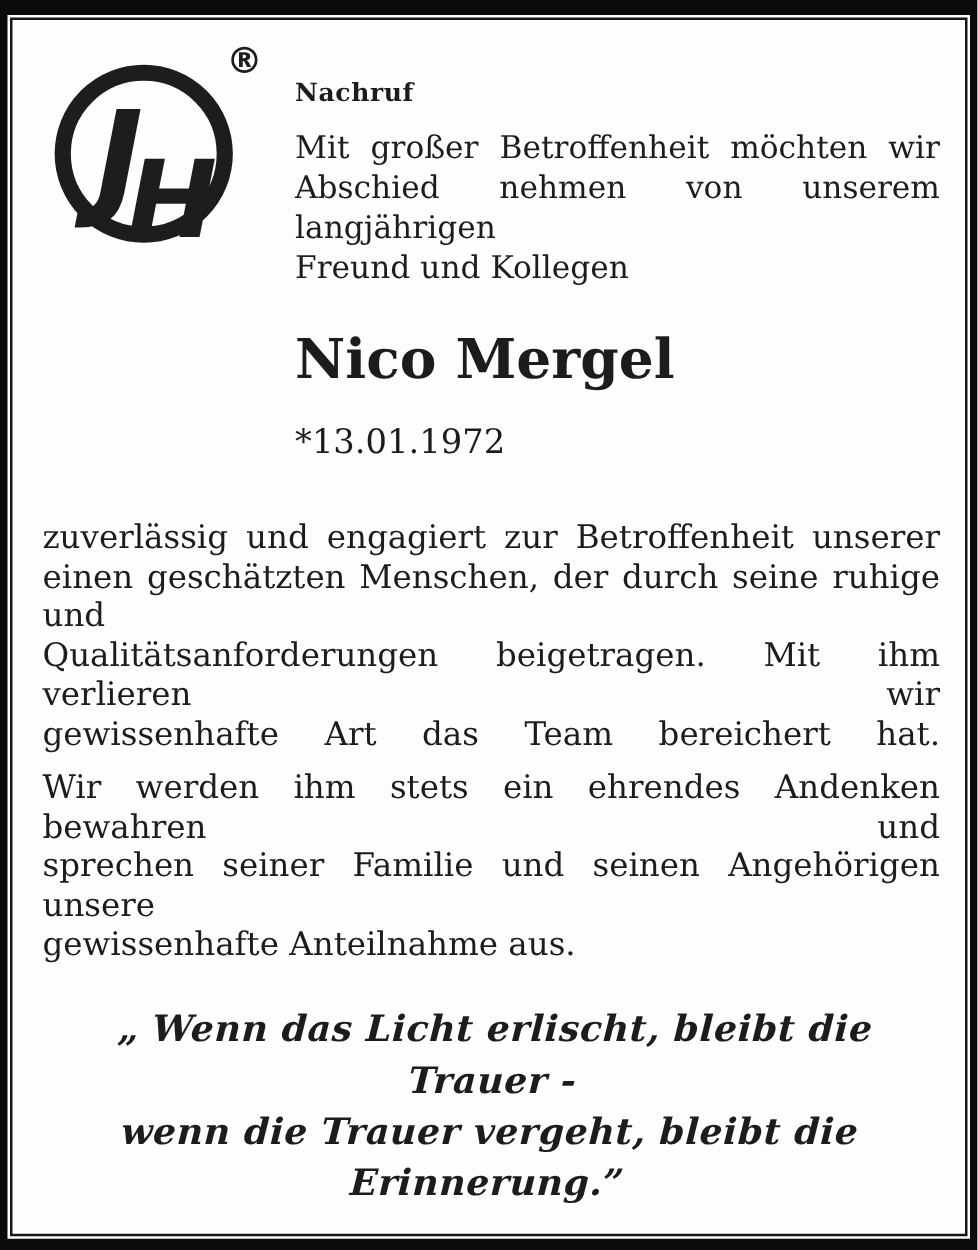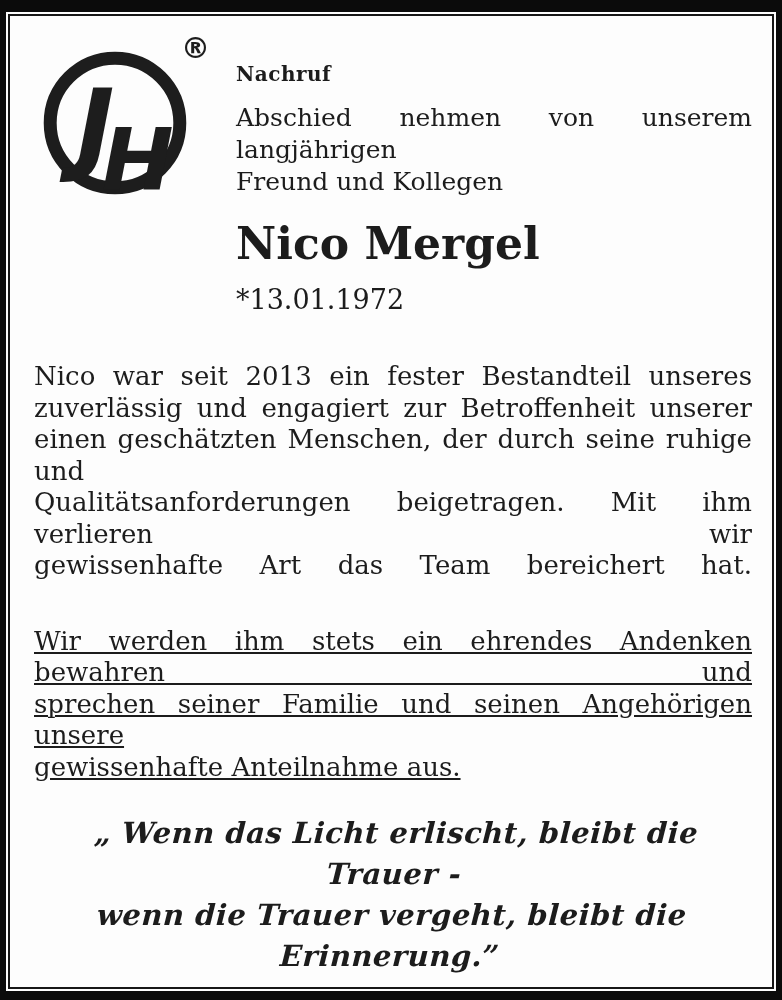--- a/index.html
+++ b/index.html
@@ -64,46 +64,46 @@
     font-size: 20px;
     font-weight: bold;
     letter-spacing: 0.5px;
   }
   .intro {
     margin-top: 16px;
     font-size: 25px;
     line-height: 32px;
   }
   .name {
-    margin-top: 20px;
+    margin-top: 32px;
     font-size: 44px;
     font-weight: bold;
     line-height: 52px;
   }
   .dates {
-    margin-top: 14px;
+    margin-top: 24px;
     font-size: 27px;
     display: flex;
     gap: 44px;
   }
   
   .jline {
     text-align: justify;
     text-align-last: justify;
   }
   .last-left > .jline:last-child {
     text-align: right;
     text-align-last: left;
   }
   .para {
     font-size: 26px;
     line-height: 31.5px;
   }
   .para-1 { margin-top: 46px; }
-  .para-2 { margin-top: 44px; text-decoration: underline; }
+  .para-2 { margin-top: 11px; }
   
   .quote {
     margin-top: 30px;
     text-align: center;
     font-style: italic;
     font-weight: 600;
     font-size: 29px;
     line-height: 41px;
     letter-spacing: 0.5px;
     transform: skewX(-3deg);
@@ -123,32 +123,32 @@
             <text x="76" y="148" font-size="126" text-anchor="middle">J</text>
             <text x="128" y="182" font-size="106" text-anchor="middle">H</text>
           </g>
         </svg>
         <span class="reg">®</span>
       </div>
 
       <div class="head-col">
         <div class="nachruf">Nachruf</div>
         <div class="intro lines last-left">
+            <div class="jline">Mit großer Betroffenheit möchten wir</div>
             <div class="jline">Abschied nehmen von unserem langjährigen</div>
             <div class="jline">Freund und Kollegen</div>
           </div>
         <div class="name">Nico Mergel</div>
         <div class="dates">
           <span>*13.01.1972</span>
         </div>
       </div>
     </div>
 
     <div class="para para-1 lines">
-        <div class="jline">Nico war seit 2013 ein fester Bestandteil unseres</div>
         <div class="jline">zuverlässig und engagiert zur Betroffenheit unserer</div>
         <div class="jline">einen geschätzten Menschen, der durch seine ruhige und</div>
         <div class="jline">Qualitätsanforderungen beigetragen. Mit ihm verlieren wir</div>
         <div class="jline">gewissenhafte Art das Team bereichert hat.</div>
       </div>
 
     <div class="para para-2 lines last-left">
         <div class="jline">Wir werden ihm stets ein ehrendes Andenken bewahren und</div>
         <div class="jline">sprechen seiner Familie und seinen Angehörigen unsere</div>
         <div class="jline">gewissenhafte Anteilnahme aus.</div>

